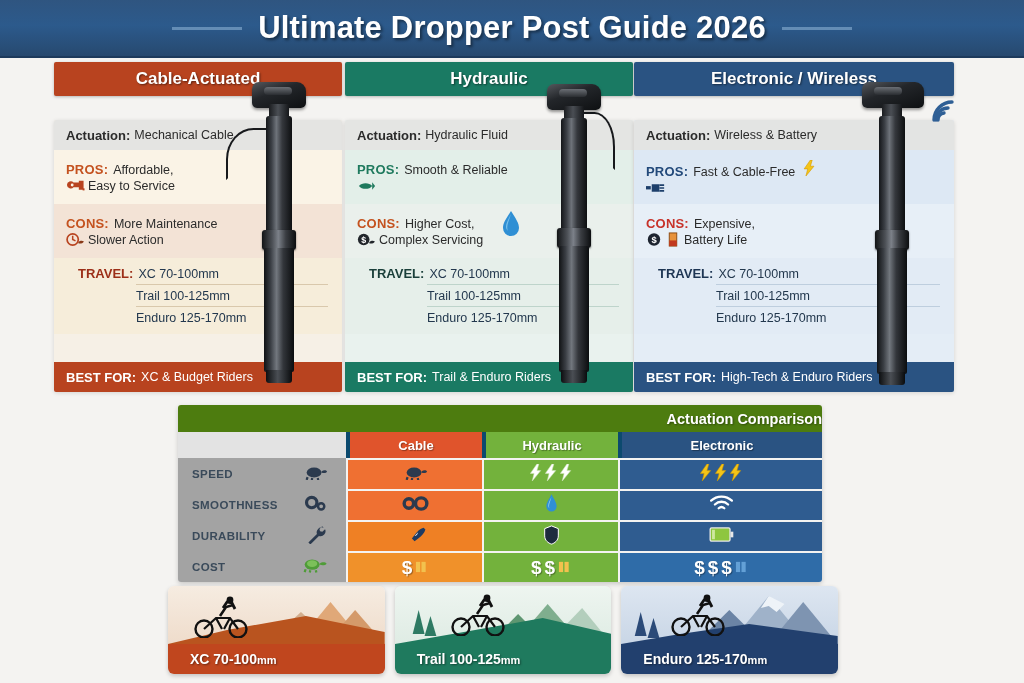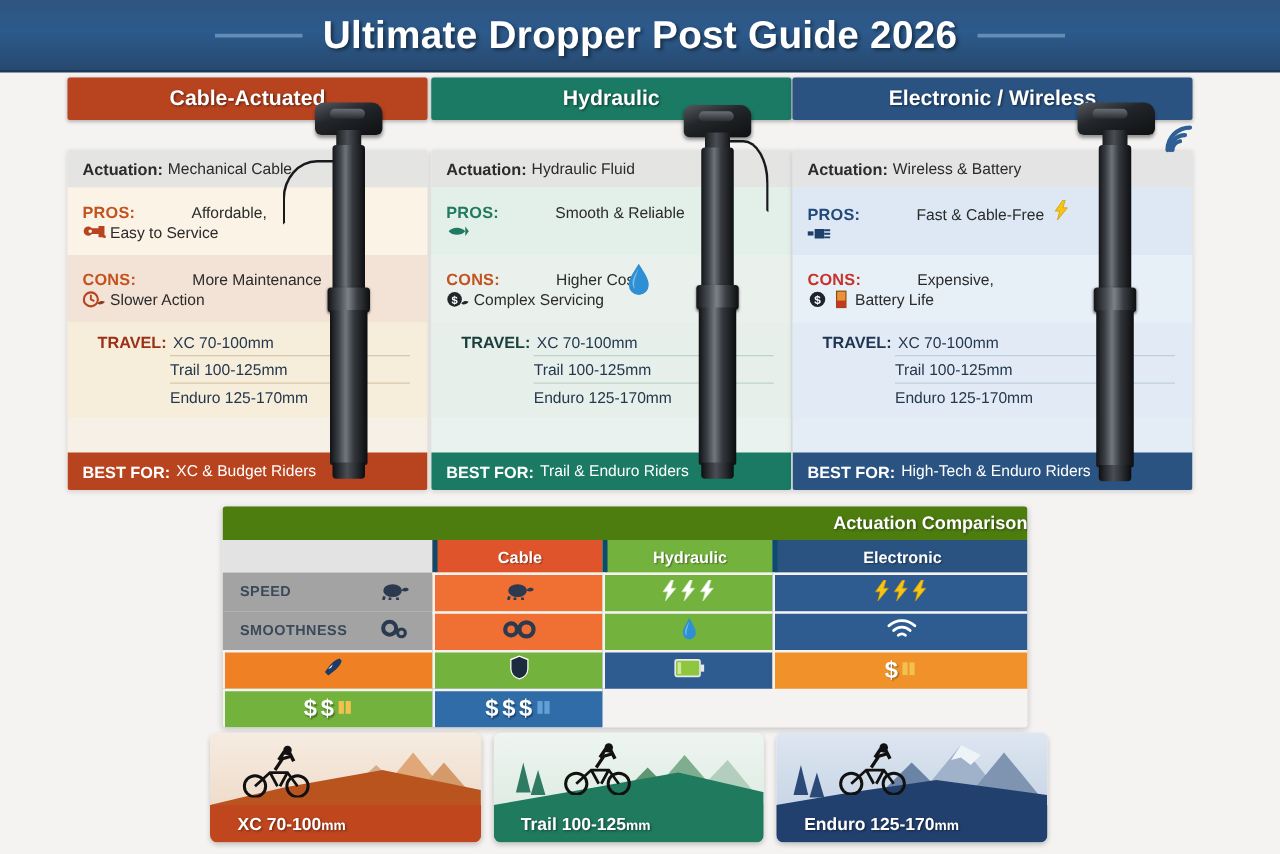--- a/index.html
+++ b/index.html
@@ -54,21 +54,21 @@
     height: 30px; display: flex; align-items: center; padding-left: 12px;
     font-size: 12.5px; color: #2b2b2b;
   }
   .row-act b { font-weight: bold; margin-right: 4px; font-size: 13px; }
   .row-pc {
     height: 54px; padding: 5px 10px 4px 12px;
     display: flex; flex-direction: column; justify-content: center;
   }
   .pc-line1 { display: flex; align-items: baseline; gap: 5px; }
   .pc-lab { font-size: 13px; font-weight: bold; letter-spacing: .2px; }
-  .pc-t1 { font-size: 12.5px; color: #2b2b2b; margin-left: 40px; }
+  .pc-t1 { font-size: 12.5px; color: #2b2b2b; }
   .pc-line2 { display: flex; align-items: center; gap: 5px; margin-top: 1px; }
   .pc-t2 { font-size: 12.5px; color: #2b2b2b; }
   .ico { width: 17px; height: 15px; display: inline-block; flex: none; }
 
   .row-travel { padding: 8px 10px 6px 24px; }
   .tv-line { display: flex; align-items: baseline; font-size: 12.5px; color: #23384e; padding-bottom: 3px; }
   .tv-lab { font-weight: bold; font-size: 13px; margin-right: 5px; }
   .tv-line.ind { padding-left: 58px; }
   .tv-rule { height: 1px; opacity: .45; margin: 0 4px 4px 58px; }
   .row-best {
@@ -483,20 +483,28 @@
     <div class="cc" style="background:#2f5c90">
       <span>
         <svg viewBox="0 0 26 18" width="25" height="17">
           <path d="M2 6a16 16 0 0122 0" fill="none" stroke="#fff" stroke-width="2.4" stroke-linecap="round"></path>
           <path d="M6 10a10 10 0 0114 0" fill="none" stroke="#fff" stroke-width="2.4" stroke-linecap="round"></path>
           <path d="M10 14a4.5 4.5 0 016 0" fill="none" stroke="#fff" stroke-width="2.4" stroke-linecap="round"></path>
         </svg>
       </span>
     </div>
 
+    <div class="cl">
+      <span>DURABILITY</span>
+      <span>
+        <svg viewBox="0 0 24 20" width="23" height="18">
+            <path d="M20 2a5.5 5.5 0 00-7.5 6.8L3 18.3l2.2 2.2 9.5-9.5A5.5 5.5 0 0021.5 3.5l-3 3-2.6-.6-.6-2.6 3-3z" fill="#2b3a4e"></path>
+          </svg>
+      </span>
+    </div>
     <div class="cc" style="background:#ef8024">
       <span>
         <svg viewBox="0 0 24 20" width="23" height="18">
             <path d="M21 2c-4 1-7 4-10 8l-3 4 3 3 4-3c4-3 7-6 8-10z" fill="#1d3b63"></path>
             <path d="M11 11l4-4c-1 3-2 4-4 4z" fill="#fff"></path>
           </svg>
       </span>
     </div>
     <div class="cc" style="background:#73b23c">
       <span>
@@ -508,20 +516,31 @@
     <div class="cc" style="background:#2f5c90">
       <span>
         <svg viewBox="0 0 26 18" width="25" height="17">
             <rect x="1" y="2" width="21" height="14" rx="1.5" fill="#8ec63f" stroke="#e8e8e8" stroke-width="1.4"></rect>
             <rect x="22.5" y="6" width="3" height="6" fill="#e8e8e8"></rect>
             <rect x="3" y="4" width="3" height="10" fill="#cfe8a0"></rect>
           </svg>
       </span>
     </div>
 
+    <div class="cl">
+      <span>COST</span>
+      <span>
+        <svg viewBox="0 0 30 18" width="28" height="17">
+            <ellipse cx="13" cy="8" rx="8" ry="5.5" fill="#4f9c38"></ellipse>
+            <ellipse cx="13" cy="7" rx="5.5" ry="3.5" fill="#7cc05a"></ellipse>
+            <path d="M21 7c2.5-2 6-2 7.5 0-1.5 2-5 2-7.5 1z" fill="#4f9c38"></path>
+            <path d="M6 13l-1 3M11 14l-.5 2.5M17 14l.5 2.5" stroke="#4f9c38" stroke-width="2.4"></path>
+          </svg>
+      </span>
+    </div>
     <div class="cc" style="background:#f0912a">
       <span style="color:#fff;font-size:19px;font-weight:bold;text-shadow:1px 1px 1px rgba(0,0,0,.35)">$</span>
       <span><svg viewBox="0 0 14 14" width="13" height="13">
             <rect x="1" y="2" width="4.5" height="11" fill="#f2c14e"></rect>
             <rect x="7" y="2" width="4.5" height="11" fill="#f2c14e"></rect>
           </svg></span>
     </div>
     <div class="cc" style="background:#73b23c">
       <span style="color:#fff;font-size:19px;font-weight:bold;text-shadow:1px 1px 1px rgba(0,0,0,.35)">$</span>
       <span style="color:#fff;font-size:19px;font-weight:bold;text-shadow:1px 1px 1px rgba(0,0,0,.35)">$</span>

